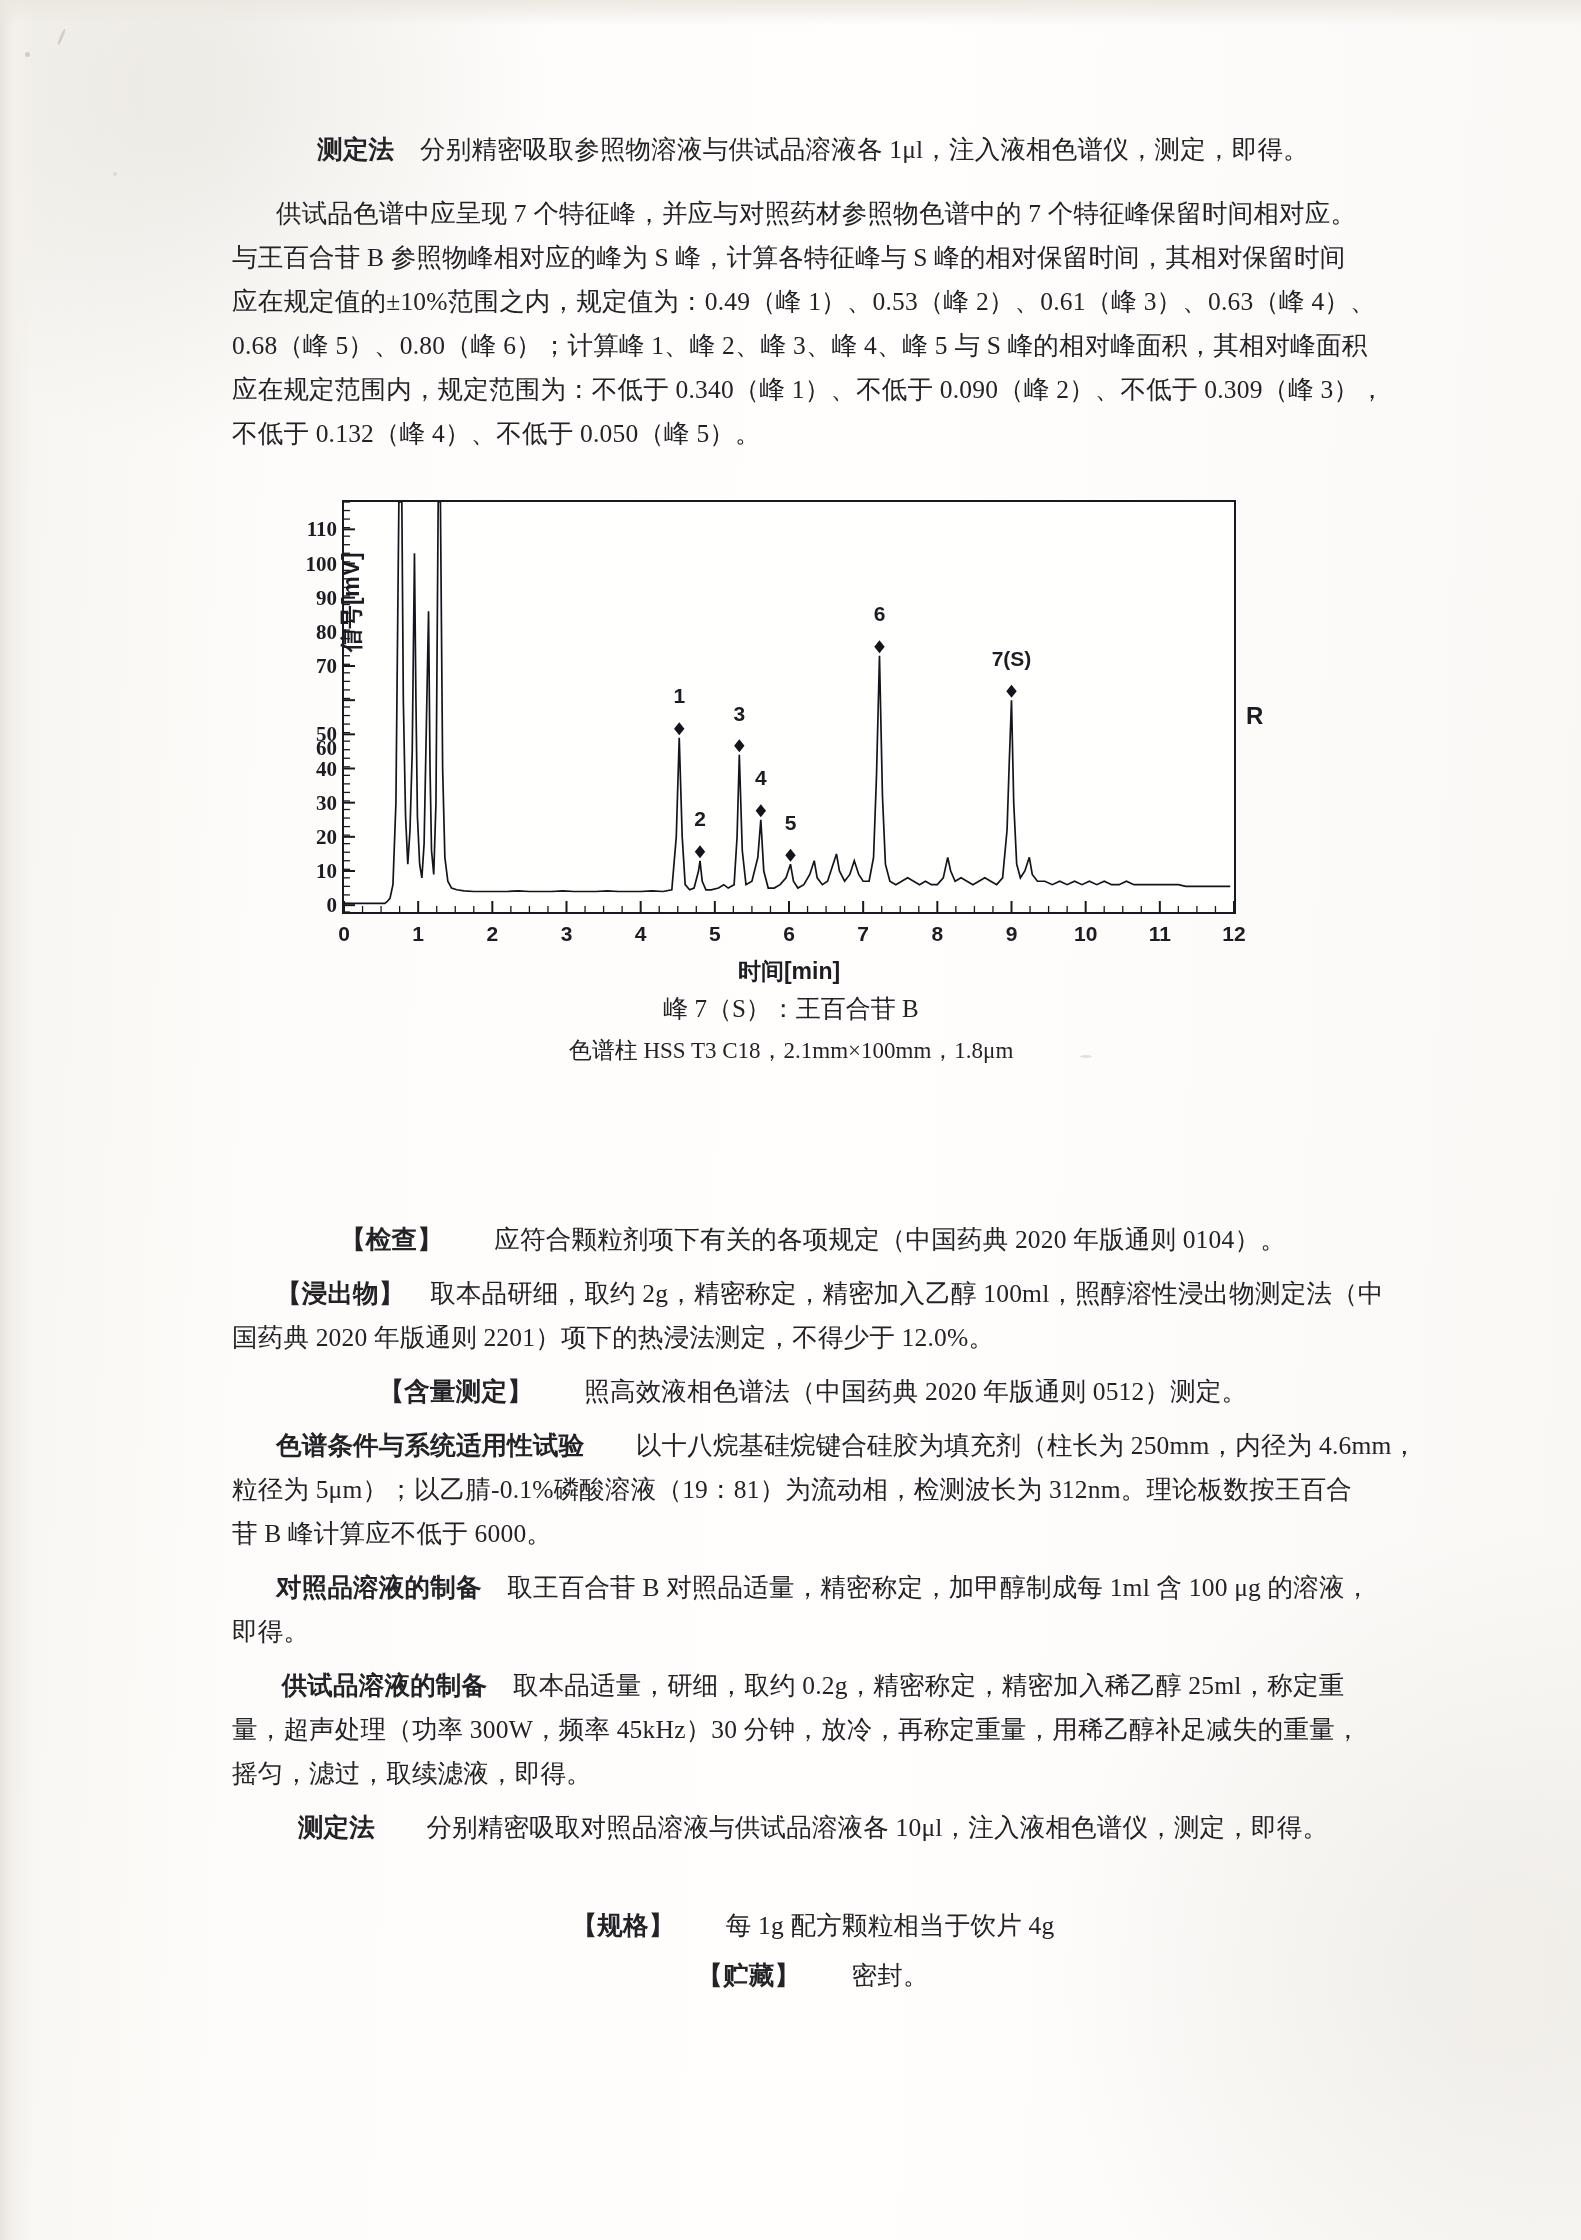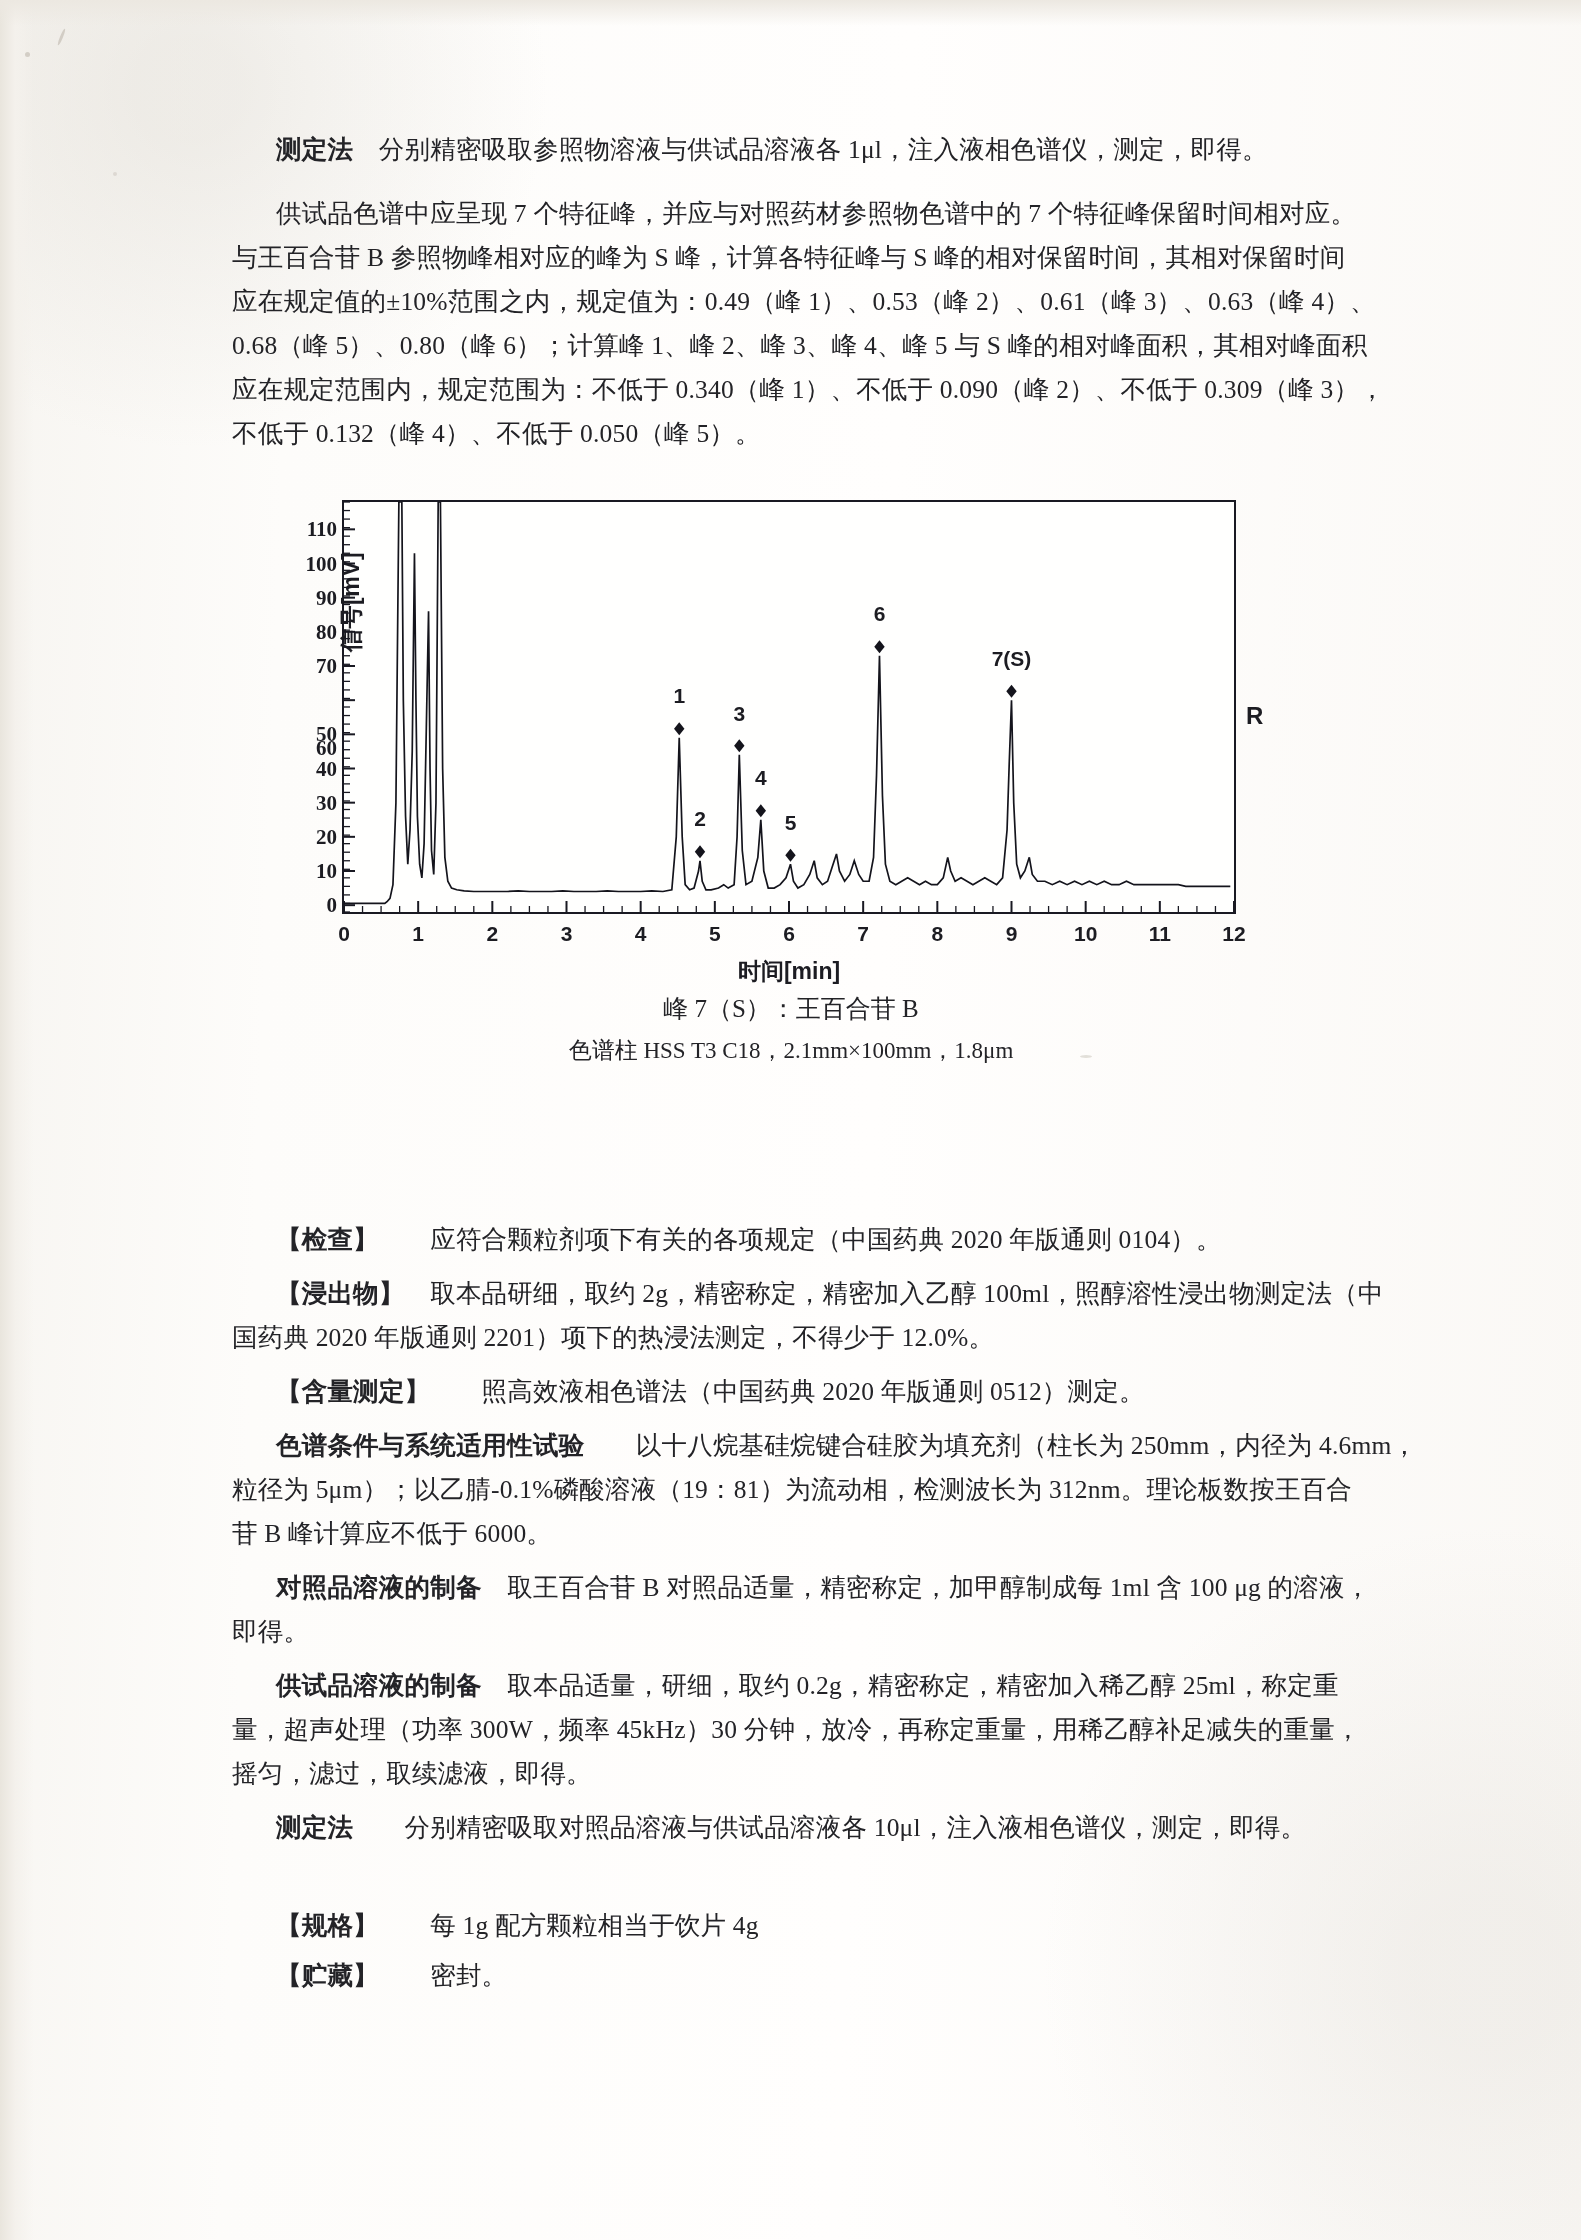--- a/index.html
+++ b/index.html
@@ -29,21 +29,21 @@
   
   .tblock{position:absolute;left:232px;width:1118px;}
   p.ln{
     margin:0;
     font-size:25.5px;
     line-height:44px;
     letter-spacing:.2px;
     white-space:nowrap;
     color:#232327;
   }
-  p.ind{text-indent:44px;}
+  p.ind{text-indent:44px;text-align:center;}
   .b{font-weight:bold;}
   .sub{font-size:17px;vertical-align:-4px;}
 
   
   .figure{position:absolute;left:232px;top:0;width:1118px;}
   .chartbox{position:relative;width:1118px;height:450px;}
   .frame{
     position:absolute;left:110px;top:8px;width:890px;height:410px;
     border:2px solid #191922;border-right:2px solid #191922;
     background:#fffffe;

